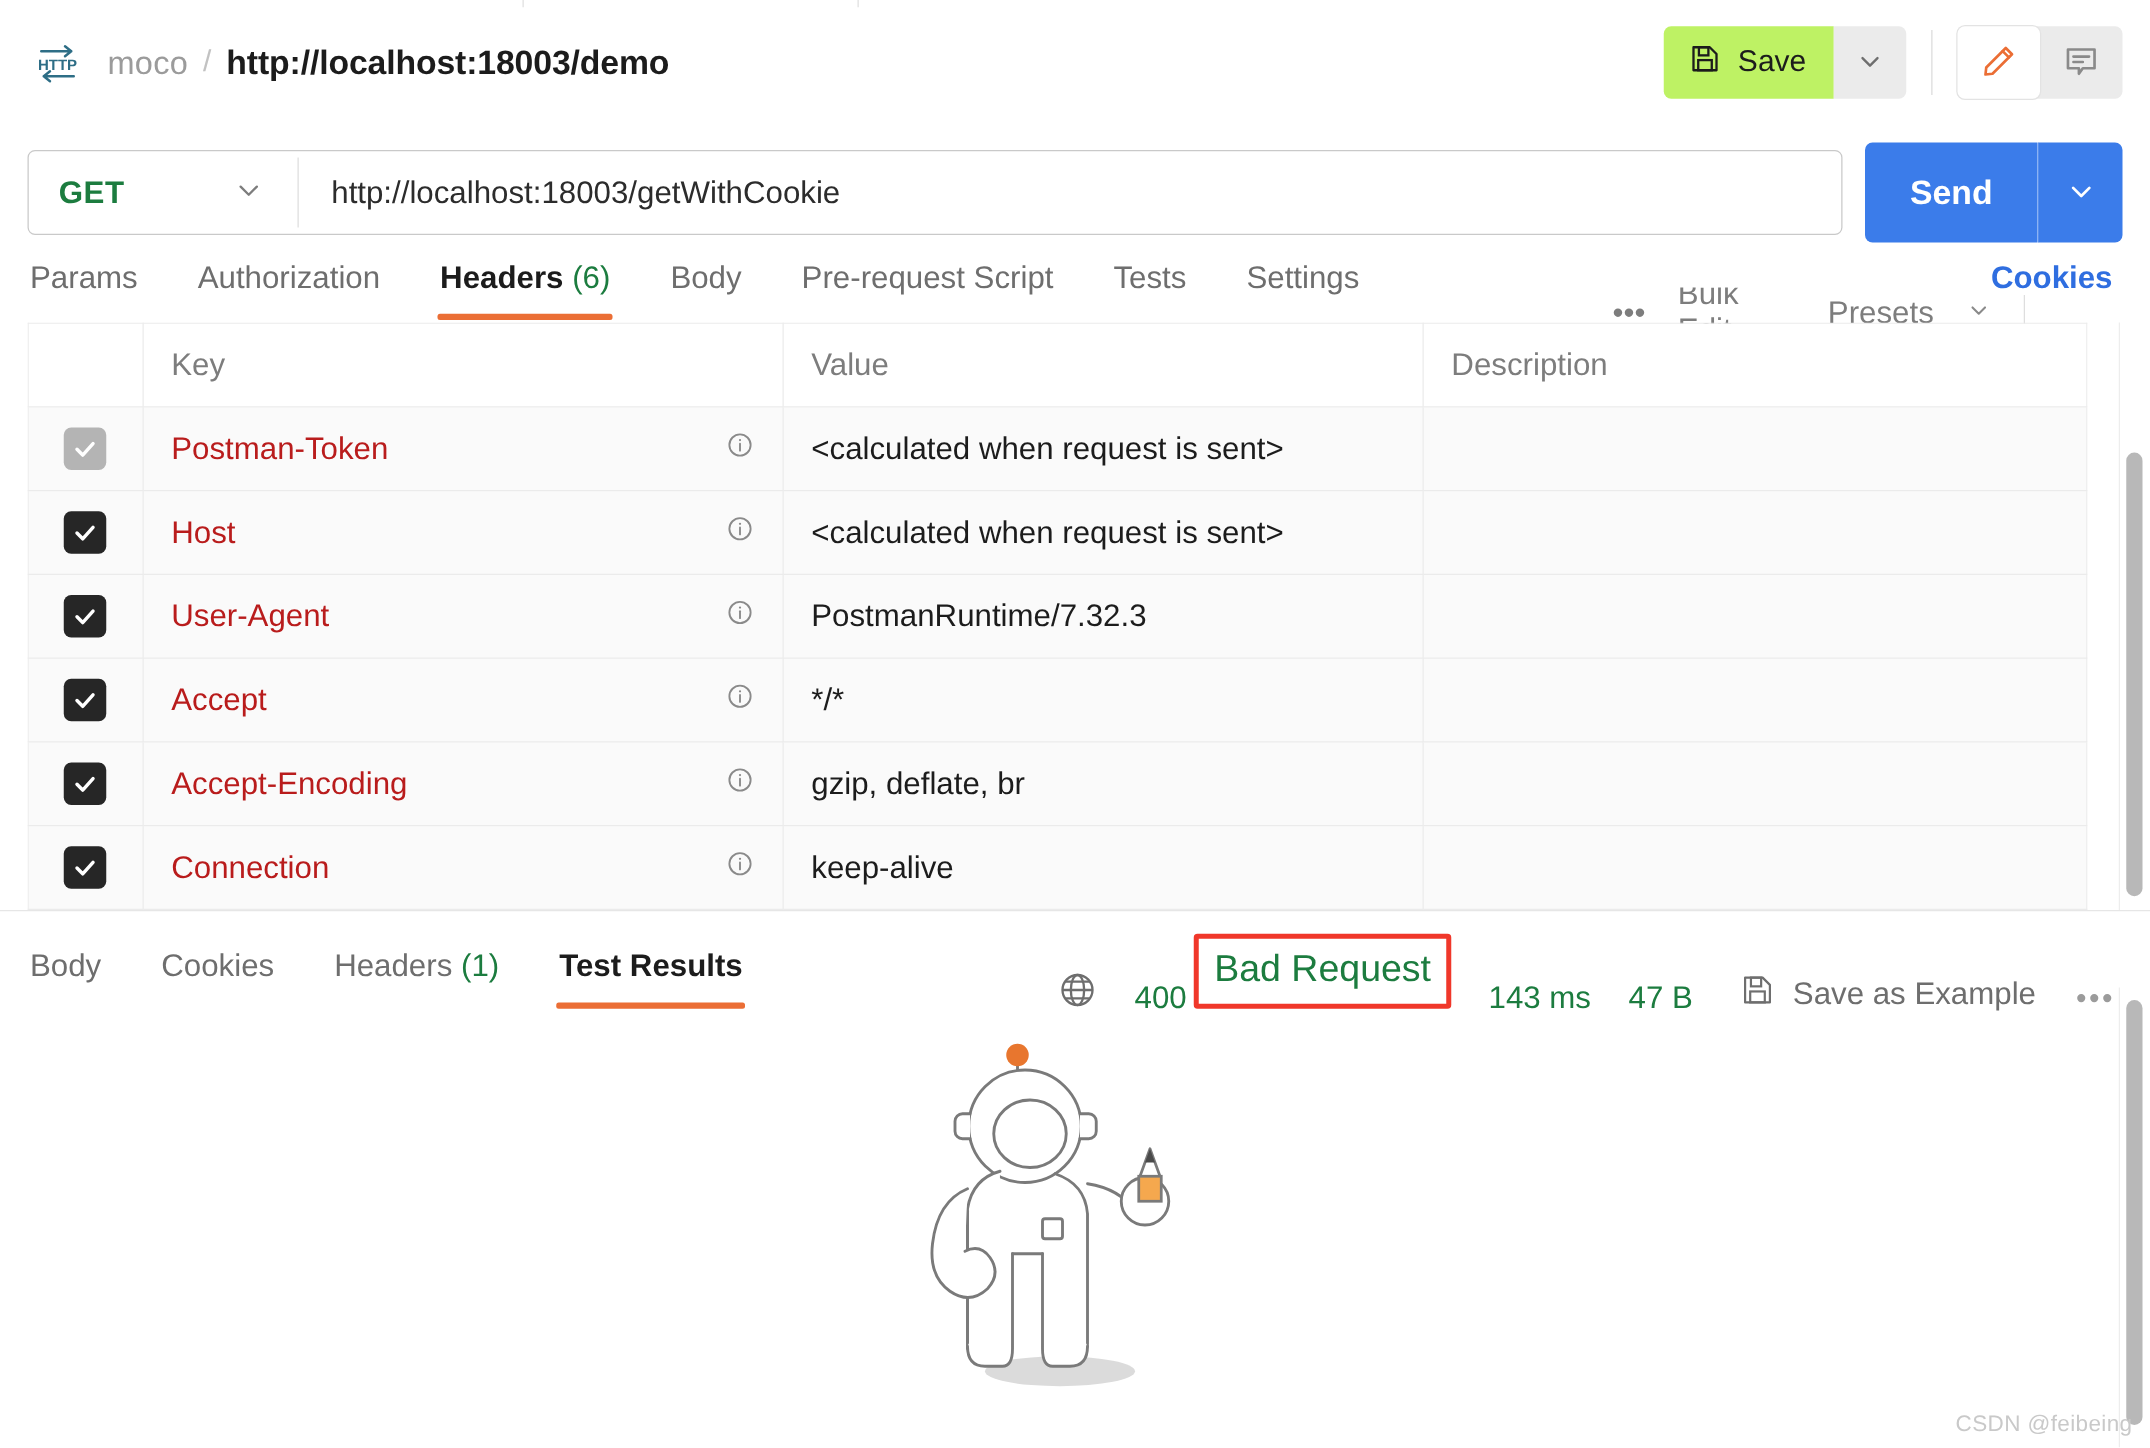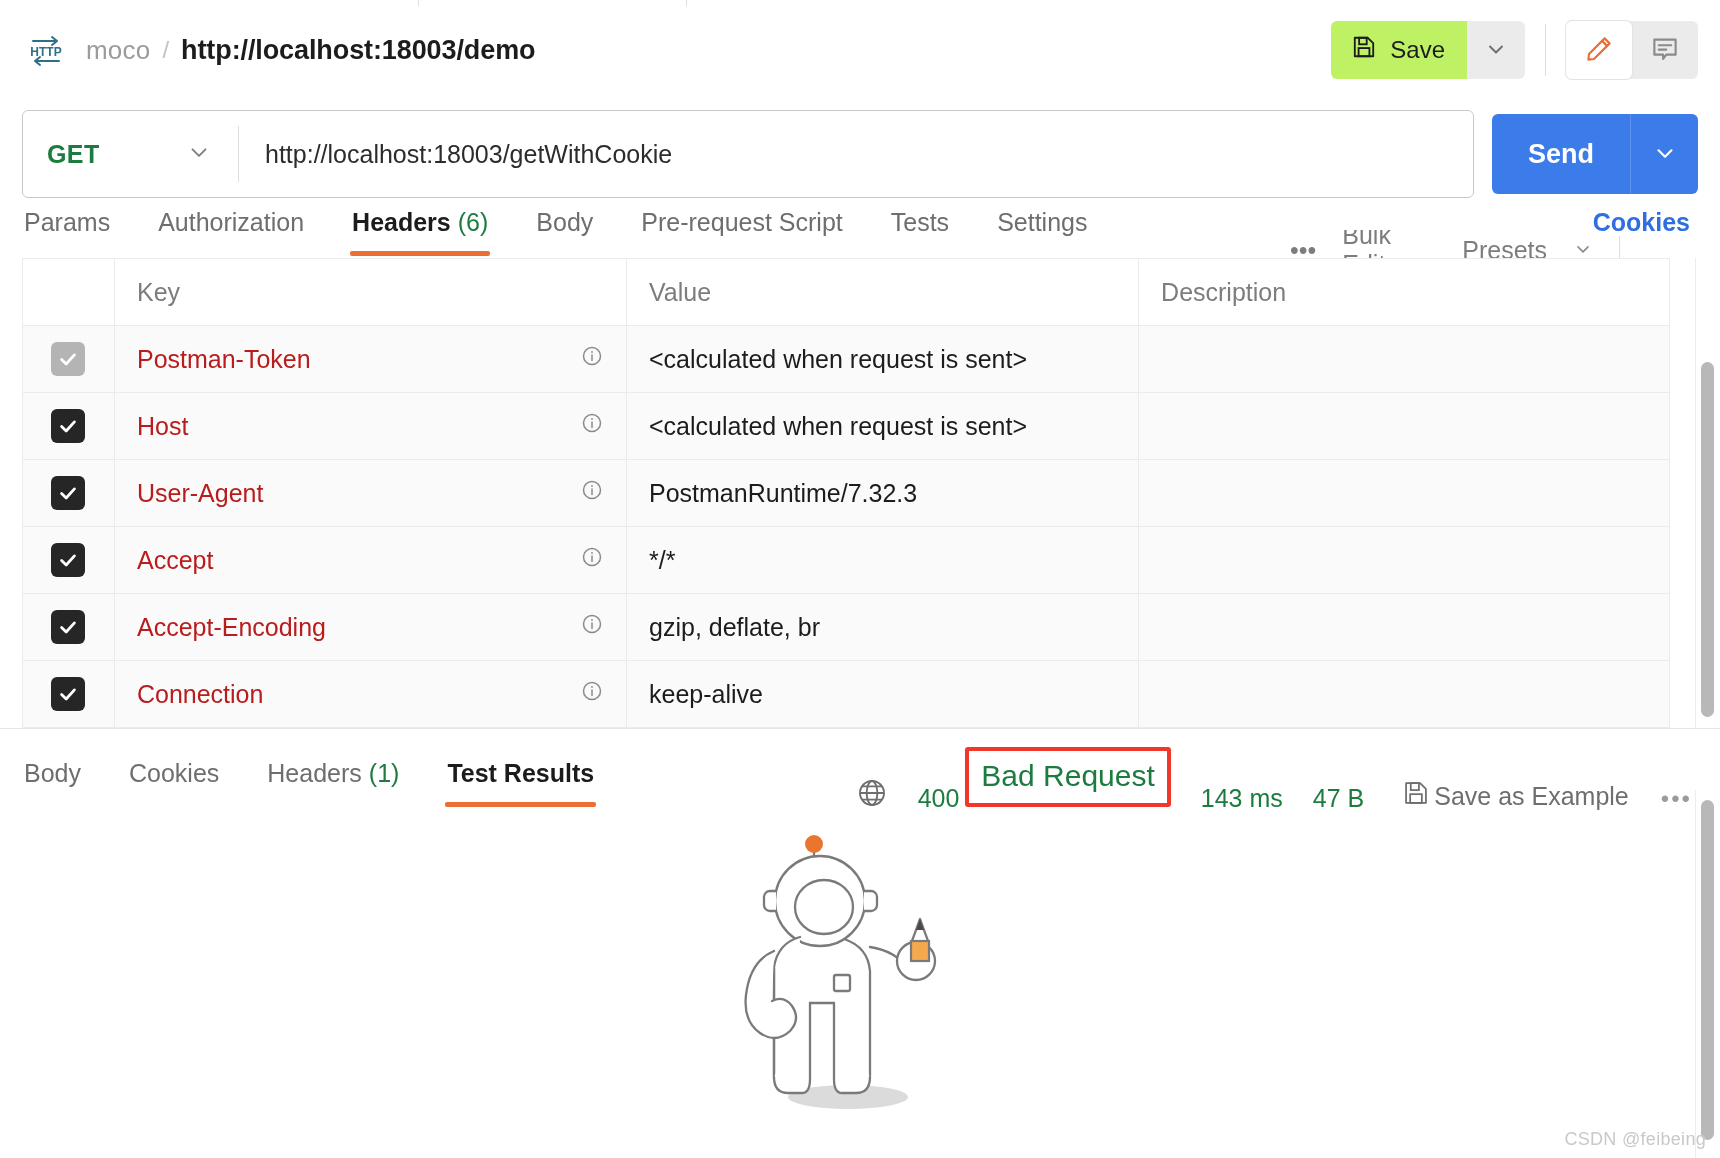--- a/index.html
+++ b/index.html
@@ -69,21 +69,21 @@
     background: transparent; border: none; border-radius: 6px; cursor: pointer;
   }
   .icon-btn.active { background: #fff; box-shadow: 0 0 0 1px #e3e3e3; }
 
   
   .urlrow {
     position: absolute; top: 108px; left: 0; width: 1720px; height: 92px;
     display: flex; align-items: center; padding: 0 22px;
   }
   .urlbox {
-    flex: 1; height: 88px;
+    flex: 1; height: 68px;
     border: 1px solid #c9c9c9; border-radius: 6px;
     display: flex; align-items: center; background: #fff;
   }
   .method {
     display: flex; align-items: center; gap: 0;
     padding-left: 24px; width: 215px; height: 100%;
     cursor: pointer;
   }
   .method-label {
     color: #1c7c3f; font-size: 25px; font-weight: bold; letter-spacing: .4px;
@@ -181,21 +181,21 @@
   }
   .status-item { font-size: 25px; color: #1c7c3f; margin-left: 30px; }
   .status-box {
     position: relative; margin-left: 6px;
     border: 4px solid #f0372a; border-radius: 3px;
     padding: 8px 12px 10px;
     font-size: 30px; color: #1c7c3f;
     top: -6px;
   }
   .save-example {
-    display: flex; align-items: center; gap: 4px; margin-left: 38px;
+    display: flex; align-items: center; gap: 14px; margin-left: 38px;
     font-size: 25px; color: #6e6e6e; cursor: pointer;
   }
   .dots-btn {
     margin-left: 32px; margin-right: 6px; font-size: 24px; color: #9b9b9b;
     letter-spacing: 2px; cursor: pointer;
   }
   .empty-illus {
     position: absolute; top: 100px; left: 0; width: 1700px;
     display: flex; justify-content: center;
   }

